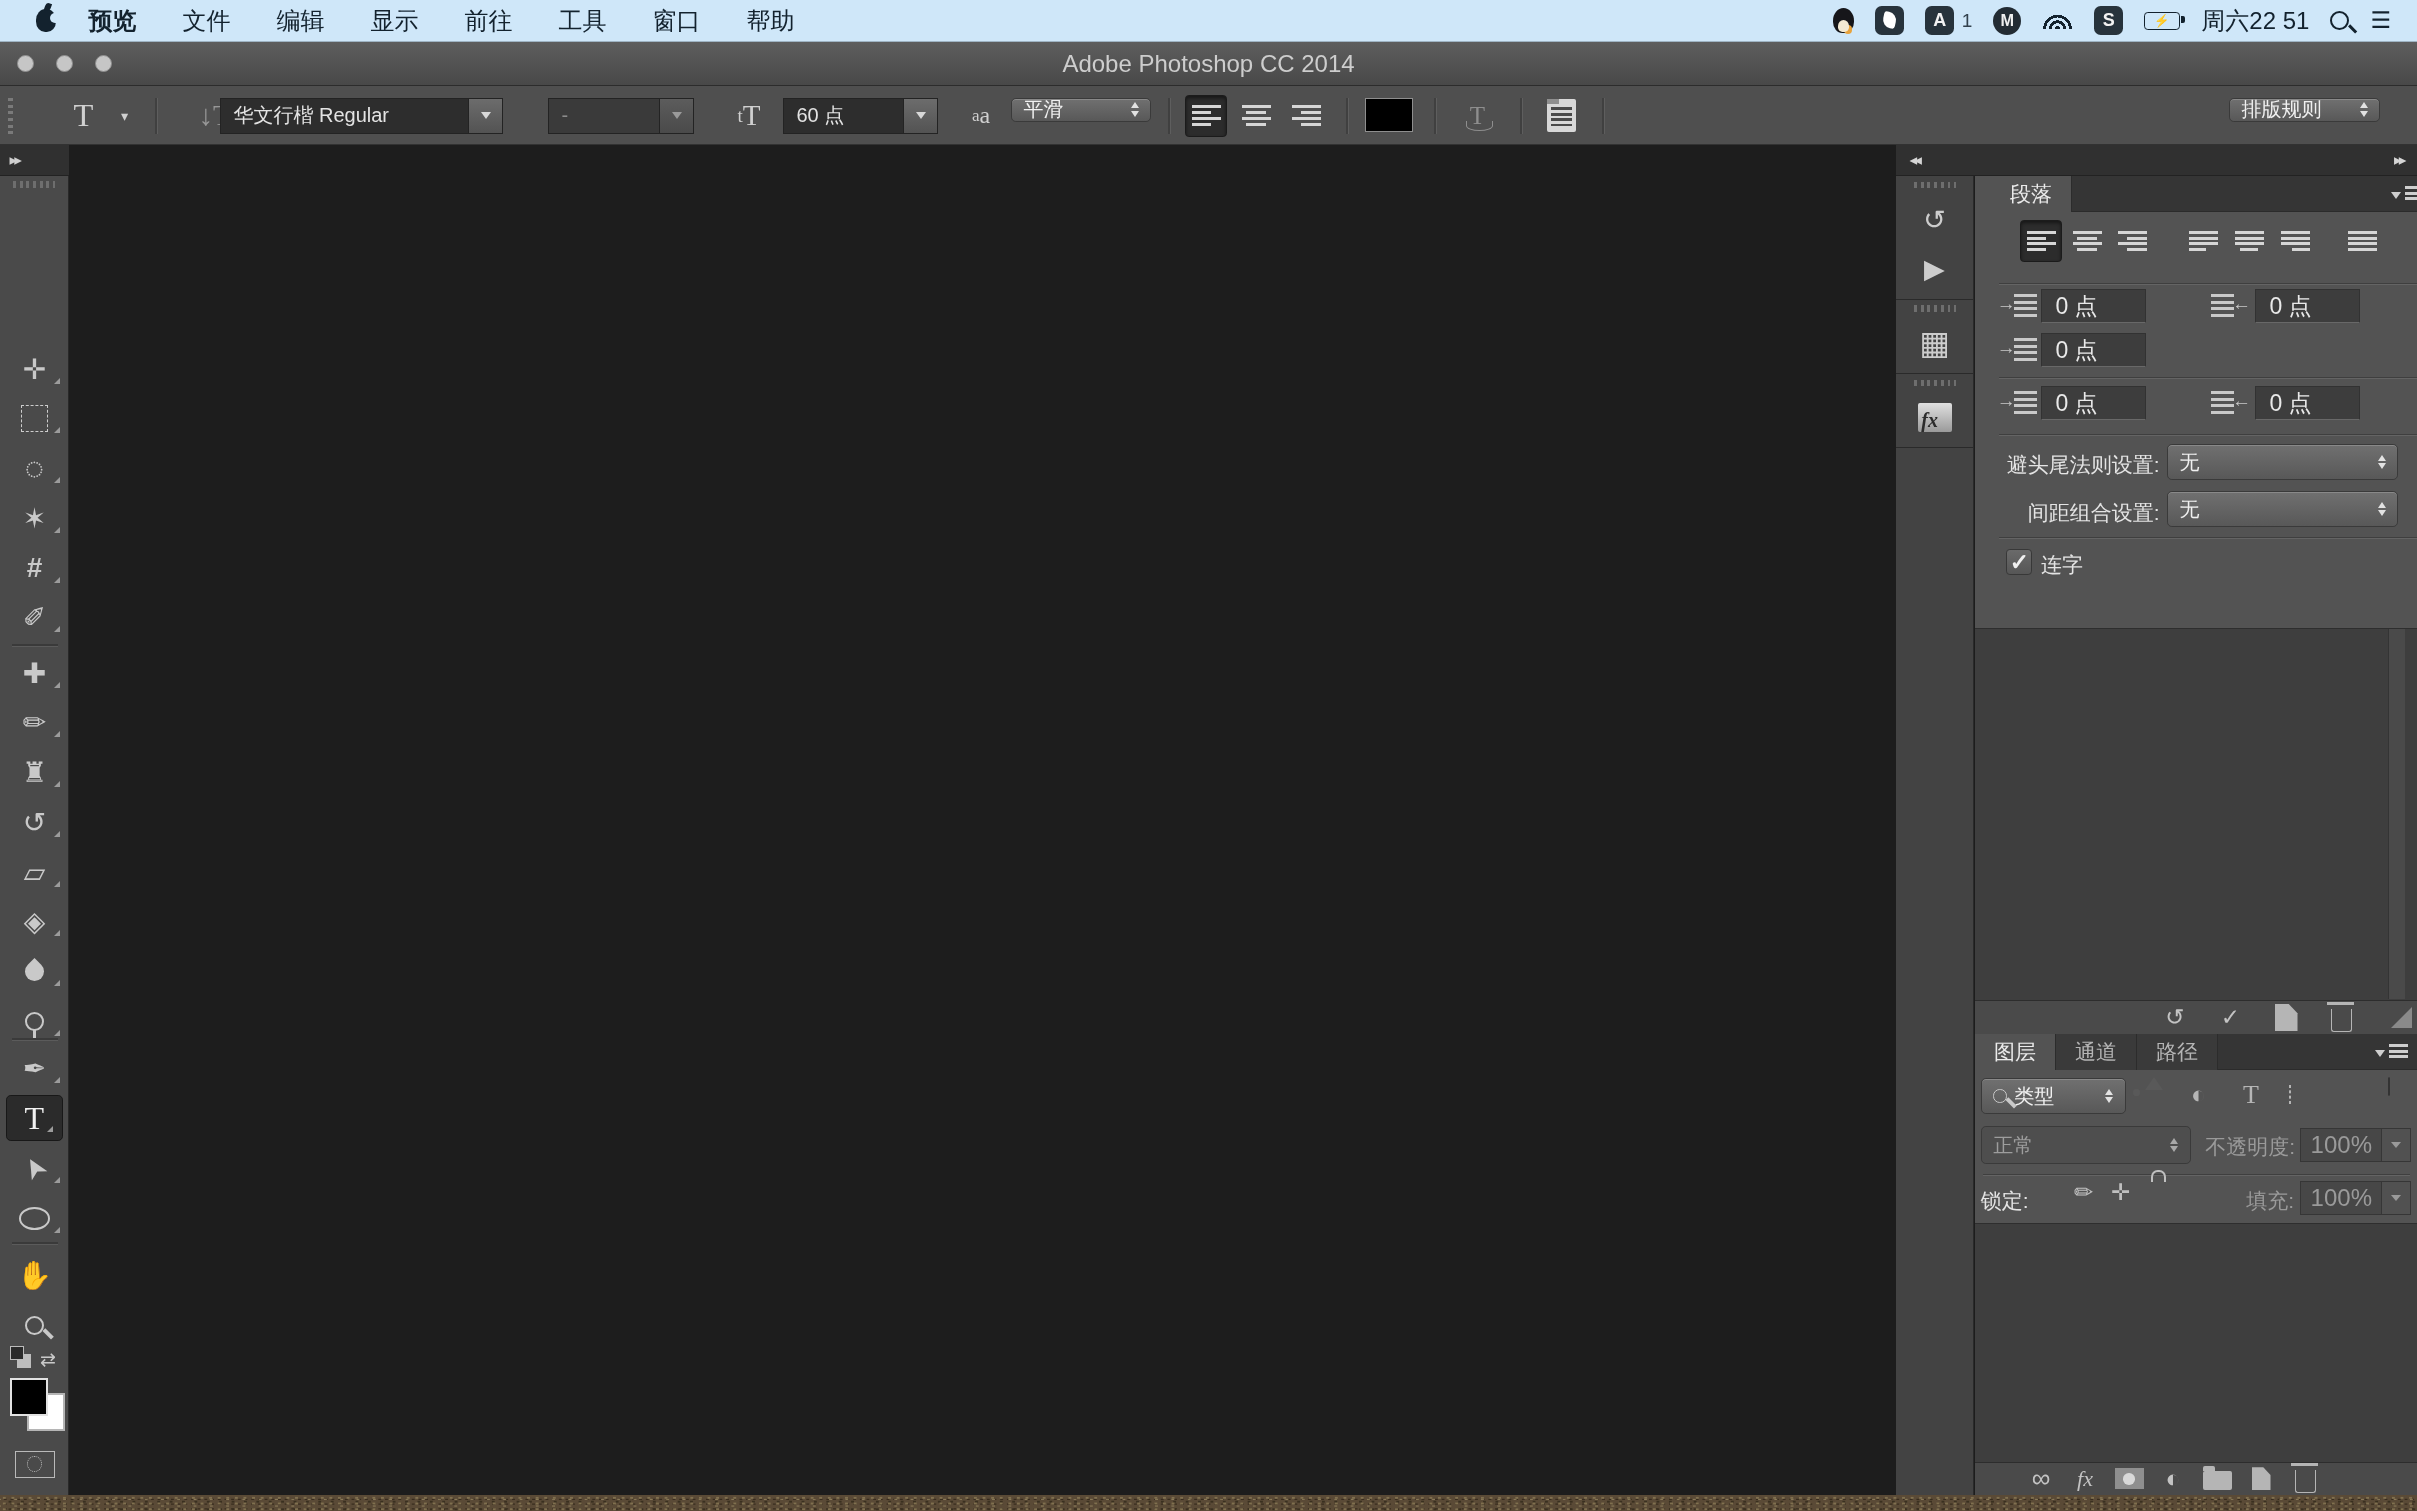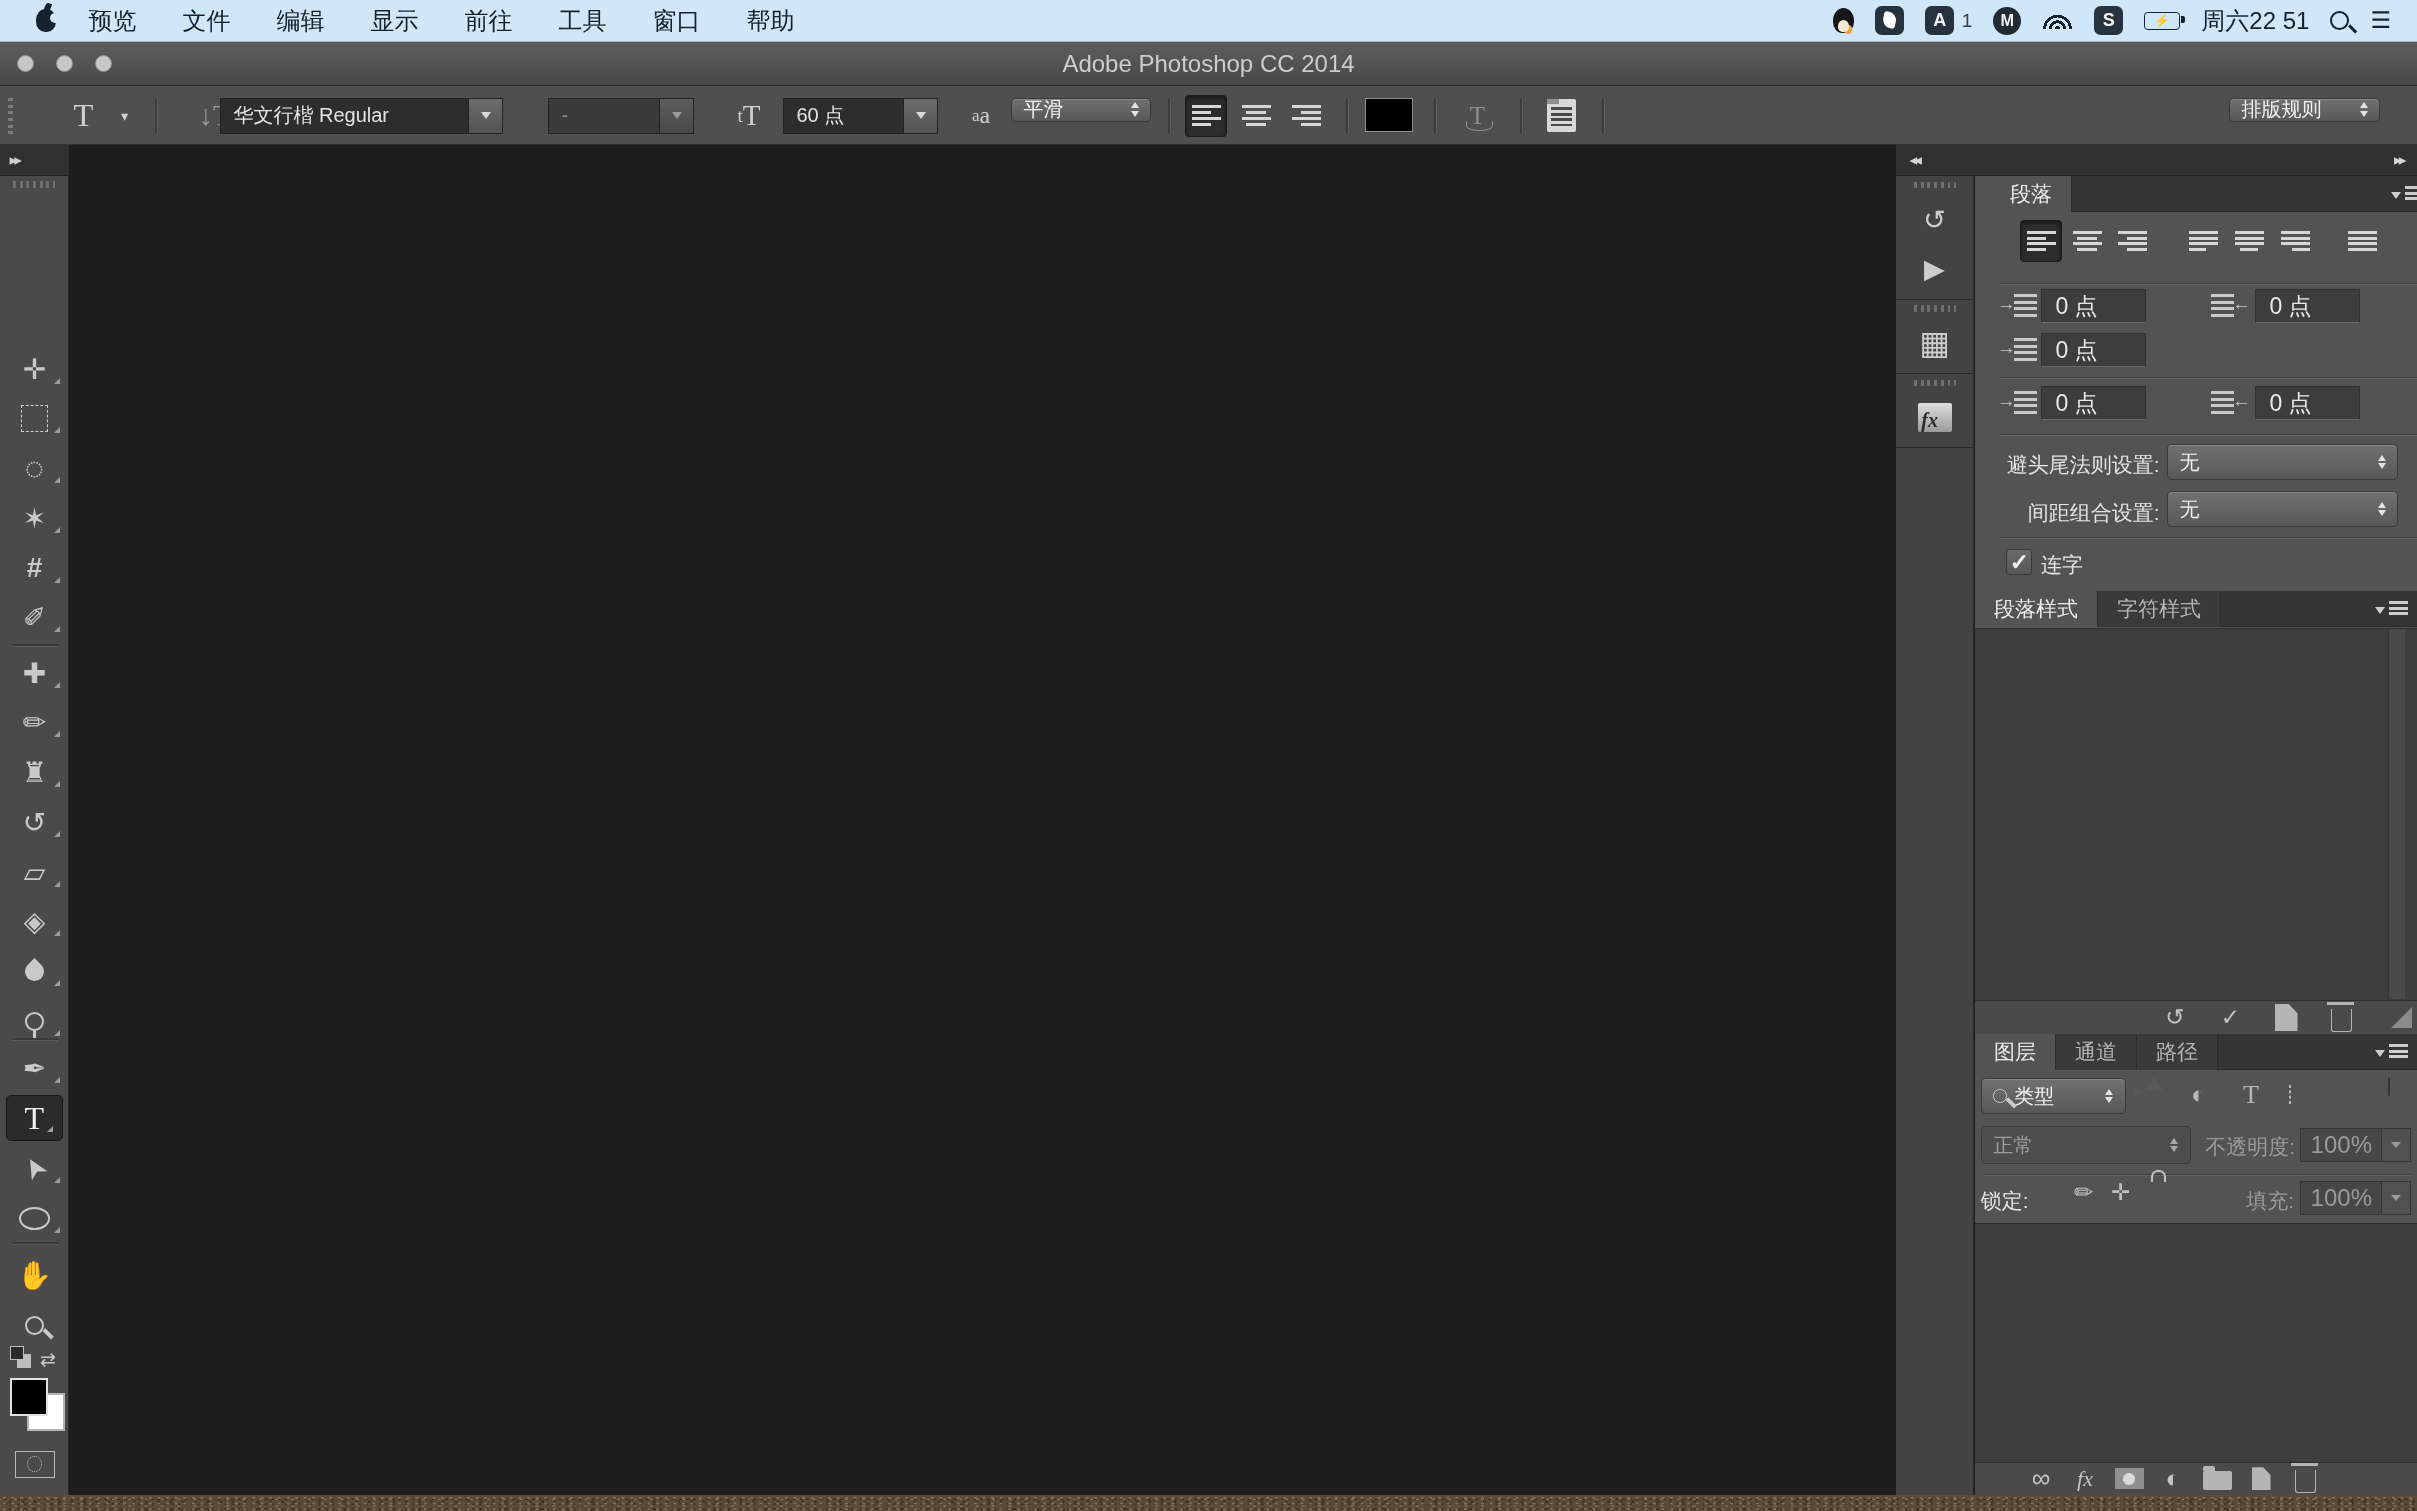--- a/index.html
+++ b/index.html
@@ -5,21 +5,21 @@
 *{box-sizing:border-box;margin:0;padding:0}
 html,body{background:#222}
 #app{position:relative;width:2417px;height:1511px;overflow:hidden;background:#1d1d1d;
   font-family:"Liberation Sans",sans-serif;-webkit-font-smoothing:antialiased}
 .ab{position:absolute}
 
 
 .menubar{position:absolute;left:0;top:0;width:2417px;height:42px;background:#cfe7f9;
   color:#13222e;display:flex;align-items:center;font-size:24px;border-bottom:1px solid #9fb4c4}
 .menubar .mitem{padding:0 23px;cursor:default}
-.menubar .mitem.first{font-weight:normal}
+.menubar .mitem.first{font-weight:bold}
 .applelogo{width:20px;height:23px;background:#13222e;border-radius:48% 48% 46% 46%;position:relative;margin:0 9.6px 0 36px}
 .applelogo::before{content:'';position:absolute;top:-5.7px;left:8.6px;width:5.7px;height:7.6px;background:#13222e;border-radius:50% 0;transform:rotate(20deg)}
 .applelogo::after{content:'';position:absolute;top:3.8px;right:-4.8px;width:10.5px;height:10.5px;background:#cfe7f9;border-radius:50%}
 .mstatus{margin-left:auto;display:flex;align-items:center;gap:21px;padding-right:27px}
 .penguin{width:21px;height:25px;background:#16161a;border-radius:50% 50% 44% 44%;position:relative}
 .penguin::after{content:'';position:absolute;left:4.8px;bottom:1px;width:11.5px;height:12.4px;background:#f3e9d2;border-radius:50% 50% 40% 40%}
 .penguin::before{content:'';position:absolute;left:10.5px;bottom:-1px;width:8.6px;height:8.6px;background:#e8a33c;border-radius:50%}
 .darksq{width:29px;height:29px;border-radius:6.7px;background:#27333c;color:#f2f2f2;display:flex;align-items:center;justify-content:center;font-size:18px;font-weight:bold;position:relative}
 .noteblob{width:13.4px;height:16.3px;background:#fff;border-radius:2.9px 8.6px 2.9px 8.6px;transform:rotate(12deg)}
 .badge1{font-size:19px;color:#32414d;margin-left:-13.4px}
@@ -474,27 +474,20 @@
       <div class="macdrop pardrop" style="left:176px;top:315px">
         <span>无</span>
         <span class="ud"></span>
       </div>
       <div class="pdivider" style="top:361px"></div>
       <span class="checkbox" style="left:15.3px;top:373px">✓</span>
       <span class="parlbl" style="left:50px;top:375px;width:86px;text-align:left">连字</span>
     </div>
 
     <div class="ab" style="left:0;top:415px;width:443px;height:444px">
-      <div class="tabbar">
-        <span class="tab active">段落样式</span>
-        <span class="tab">字符样式</span>
-        <span class="pmenu">
-            <i></i>
-          </span>
-      </div>
       <div class="panelcontent" style="top:37px;height:372px"></div>
       <div class="scrollcol" style="right:13.4px;top:38px;height:370px"></div>
       <div class="pbottom" style="top:409px">
         <span class="bic" style="margin-left:178px">↺</span>
         <span class="bic" style="margin-left:11.5px">✓</span>
         <span class="bic" style="margin-left:11.5px">
             <span class="pageic"></span>
           </span>
         <span class="bic" style="margin-left:11.5px">
             <span class="trashic"></span>

